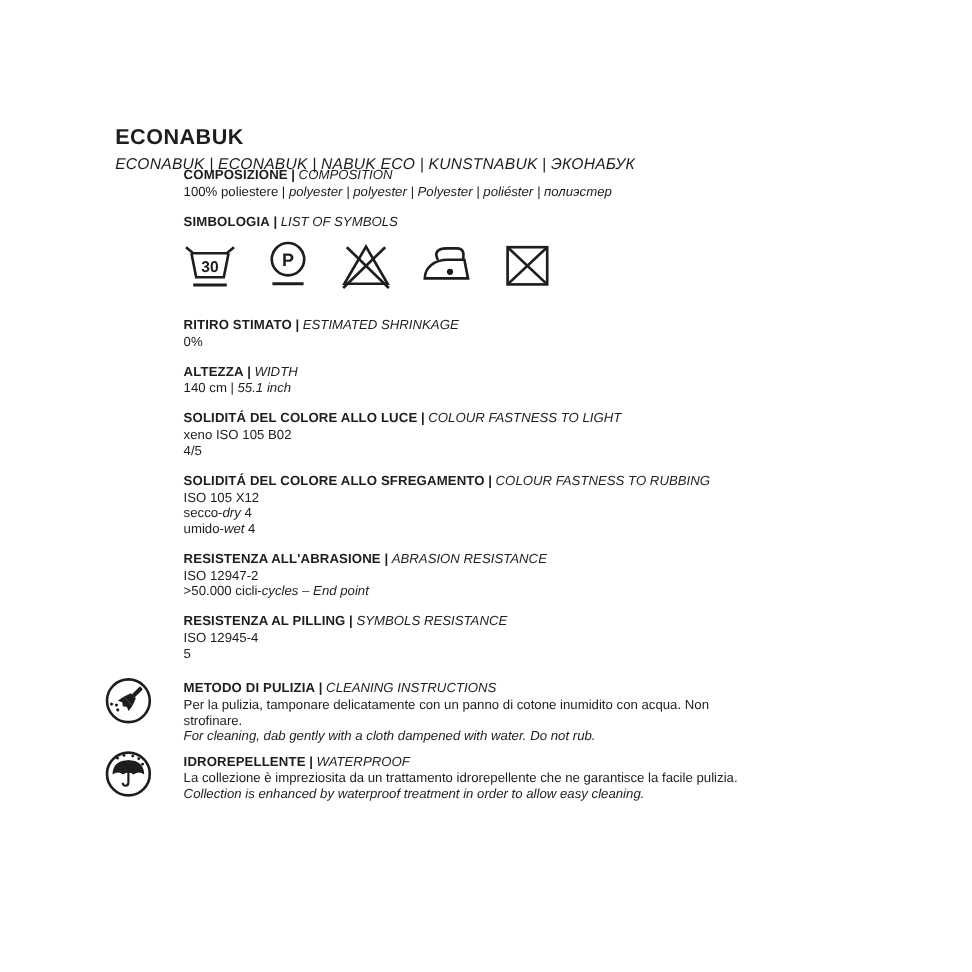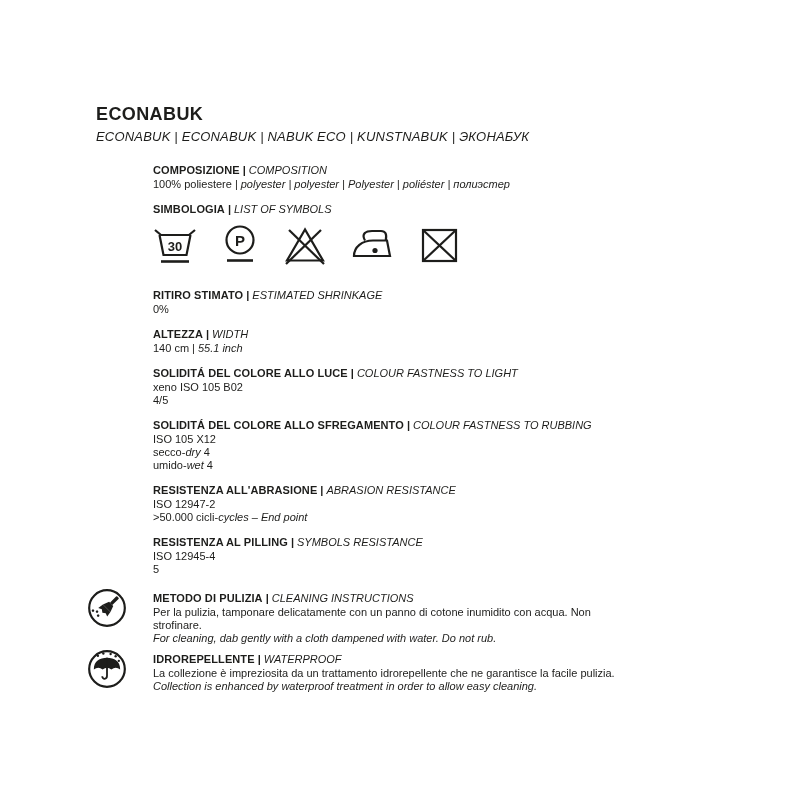--- a/index.html
+++ b/index.html
@@ -8,21 +8,21 @@
     font-family:"Liberation Sans",sans-serif;
     color:#1d1d1b;
     -webkit-font-smoothing:antialiased;
   }
   .page{position:relative;width:810px;height:810px;background:#fff;overflow:hidden;}
 
   .title-block{position:absolute;left:85px;top:104px;margin-left:11px;}
   .title-block h1{margin:0;font-size:18px;font-weight:800;letter-spacing:.4px;}
   .subtitle{margin:4px 0 0;font-size:13px;font-style:italic;letter-spacing:.2px;}
 
-  .content{position:absolute;left:153px;top:164px;width:480px;}
+  .content{position:absolute;left:153px;top:140px;width:480px;}
 
   .sec{margin:0 0 12px;}
   .head{margin:0 0 1px;font-size:11px;line-height:13px;}
   .head .it{font-weight:700;letter-spacing:.1px;}
   .head .en{font-style:italic;}
   .sep{margin:0 3px;}
   .head .sep{font-weight:700;}
   .line{margin:0;font-size:11px;line-height:13px;}
   .line i{font-style:italic;}
   .val-gap{margin-left:3px;}

